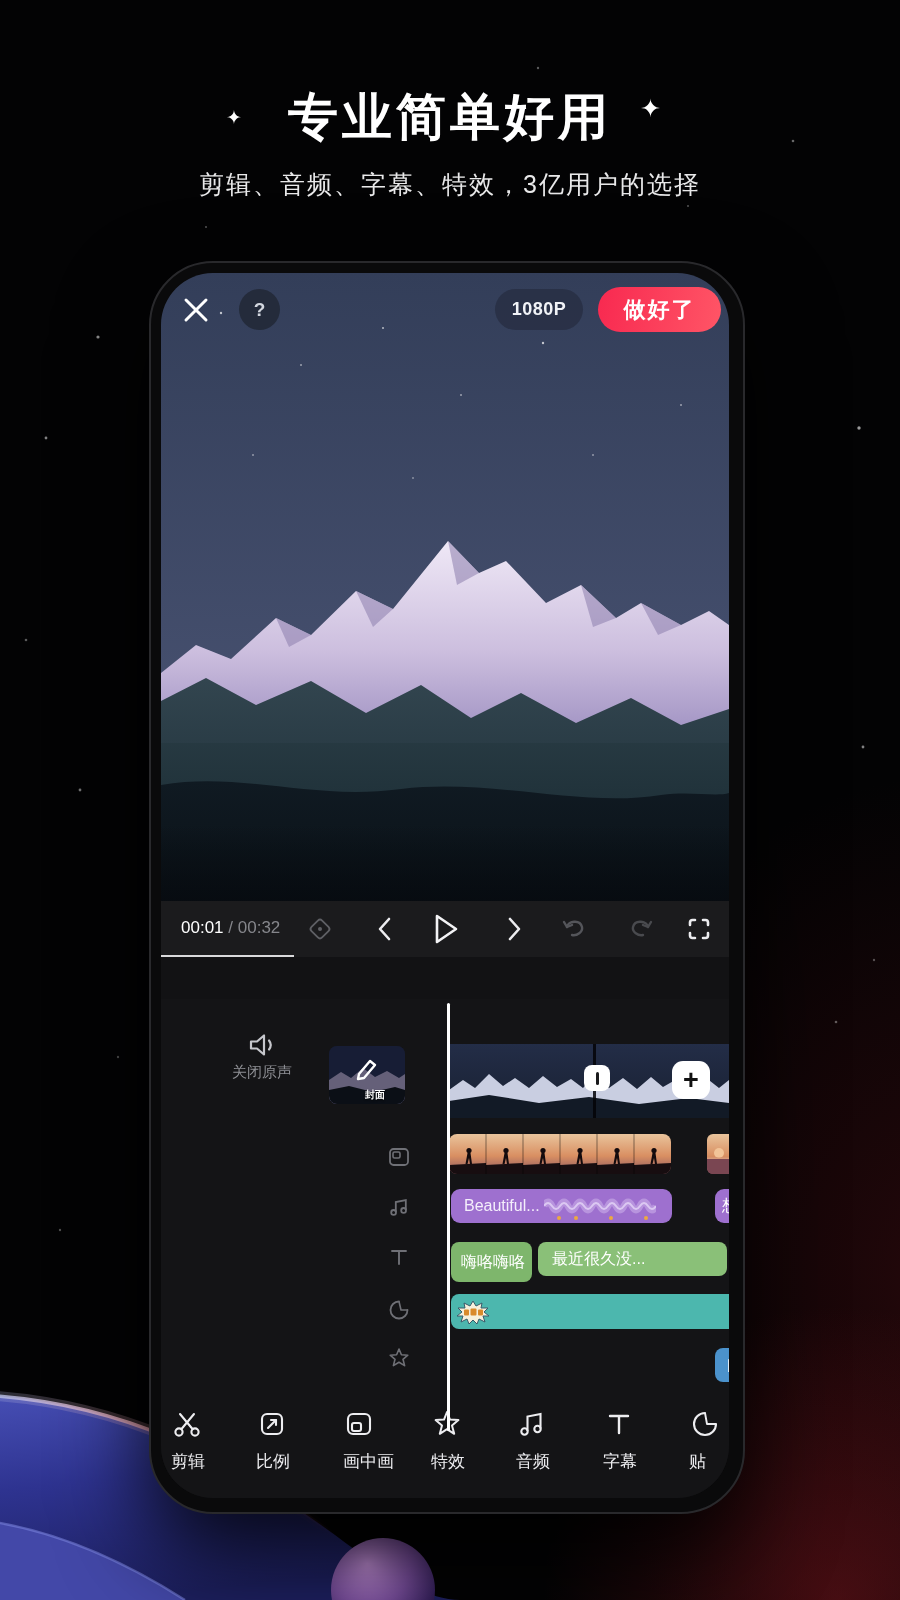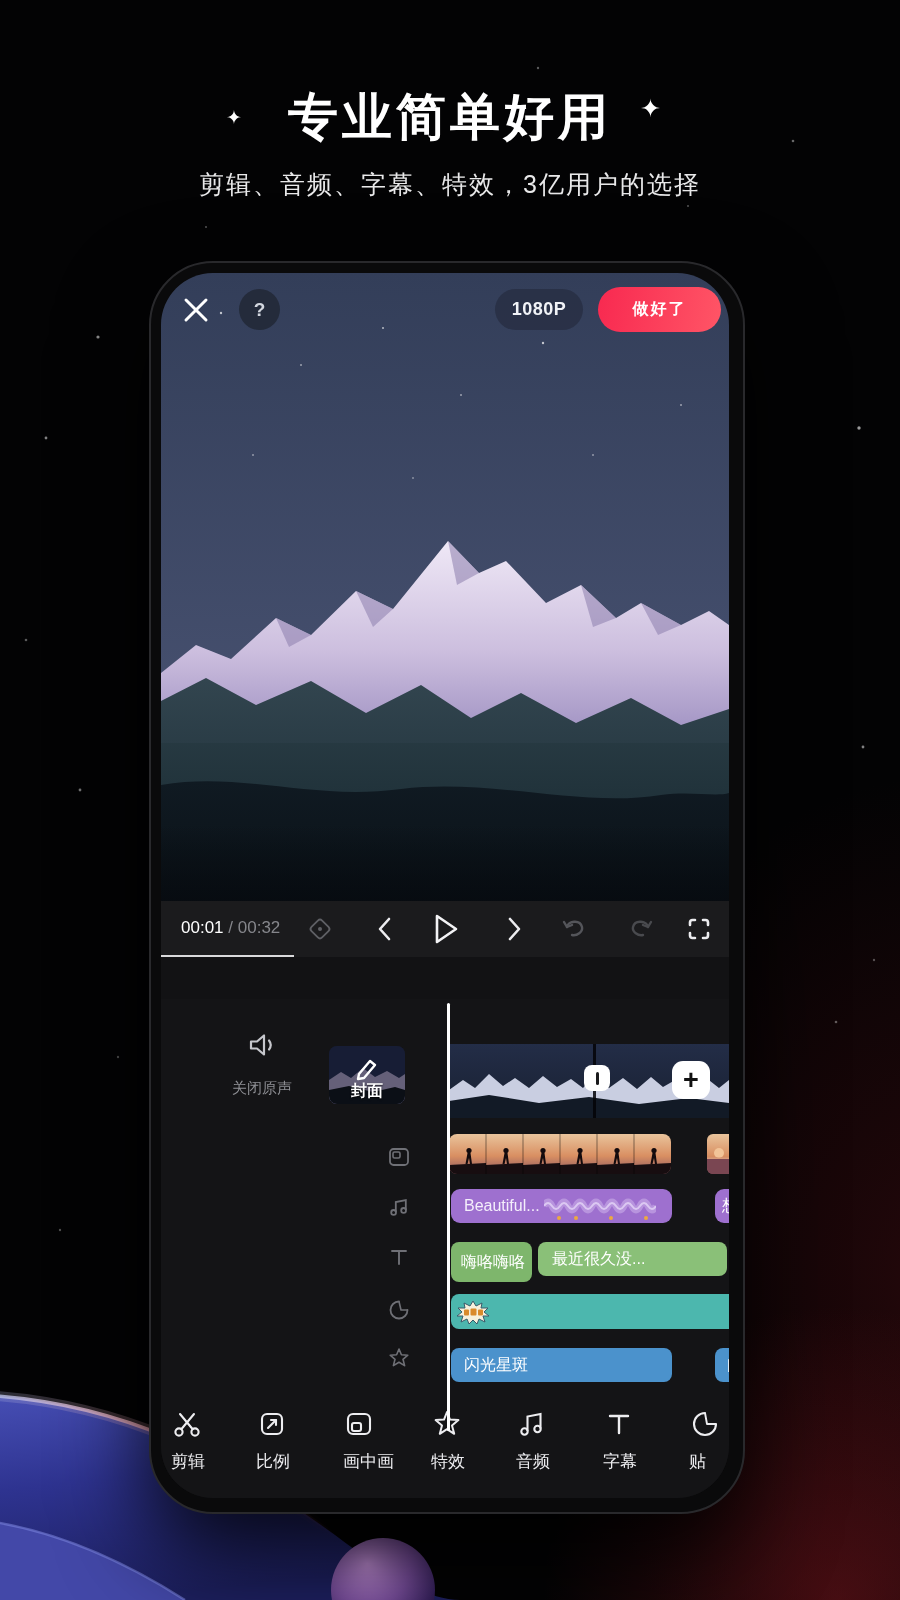--- a/index.html
+++ b/index.html
@@ -22,38 +22,38 @@
     box-shadow:0 40px 90px rgba(0,0,0,.85);z-index:3;}
   .screen{position:absolute;left:10px;top:10px;width:568px;height:1225px;
     border-radius:52px;overflow:hidden;background:#121214;}
   
   .round-btn{position:absolute;display:flex;align-items:center;justify-content:center;}
   .help-btn{left:78px;top:16px;width:41px;height:41px;border-radius:50%;
     background:#242b3b;color:#d3d7df;font-size:19px;font-weight:700;}
   .res-btn{left:334px;top:16px;width:88px;height:41px;border-radius:21px;
     background:rgba(40,47,68,.85);color:#f1f3f7;font-size:18px;font-weight:600;letter-spacing:.5px;}
   .done-btn{left:437px;top:14px;width:123px;height:45px;border-radius:23px;
-    background:linear-gradient(100deg,#f82950,#ff5566);color:#fff;font-size:16px;font-weight:700;letter-spacing:2px;}
+    background:linear-gradient(100deg,#f82950,#ff5566);color:#fff;font-size:22px;font-weight:700;letter-spacing:2px;}
   
   .pbar{position:absolute;left:0;top:628px;width:568px;height:56px;background:#1b1b1d;}
   .ptime{position:absolute;left:20px;top:17px;font-size:17px;color:#fff;}
   .ptime .dim{color:#85868b;text-align:center;}
   .pic{position:absolute;top:0;width:40px;height:56px;display:flex;align-items:center;justify-content:center;}
   .progress{position:absolute;left:0;top:682px;width:133px;height:2px;background:#d9d9db;}
   
   .ruler{position:absolute;left:0;top:686px;width:568px;height:40px;background:#121214;}
   .rtick{position:absolute;top:10px;width:70px;text-align:center;font-size:15px;color:#6f6f74;}
   .rdot{position:absolute;top:19px;width:3px;height:3px;border-radius:50%;background:#58585c;}
   
   .tl{position:absolute;left:0;top:726px;width:568px;height:499px;background:#141416;}
   .playhead{position:absolute;left:286px;top:4px;width:3px;height:428px;background:#fff;border-radius:2px;z-index:6;}
   .mute{position:absolute;left:42px;top:32px;width:118px;text-align:center;}
-  .mute-label{margin-top:16px;font-size:15px;color:#8f9095;}
+  .mute-label{margin-top:0;font-size:15px;color:#8f9095;}
   .cover{position:absolute;left:168px;top:47px;width:76px;height:58px;border-radius:8px;overflow:hidden;}
-  .cover-label{position:absolute;left:0;bottom:2px;width:76px;text-align:center;color:#fff;font-size:16px;font-weight:600;text-shadow:0 1px 2px rgba(0,0,0,.8);}
+  .cover-label{position:absolute;left:8px;bottom:2px;width:76px;text-align:center;color:#fff;font-size:10px;font-weight:600;text-shadow:0 1px 2px rgba(0,0,0,.8);}
   .rail-ic{position:absolute;left:226px;width:24px;height:24px;}
   .seg{position:absolute;display:flex;align-items:center;overflow:hidden;color:#fff;text-align:center;}
   .seg-label{font-size:16px;white-space:nowrap;}
   .wbtn{position:absolute;background:#fff;display:flex;align-items:center;justify-content:center;z-index:5;}
   .tr-btn{left:423px;top:66px;width:26px;height:26px;border-radius:8px;}
   .tr-bar{width:3px;height:13px;background:#1a1a1c;border-radius:2px;}
   .add-btn{left:511px;top:62px;width:38px;height:38px;border-radius:11px;color:#111;font-size:27px;font-weight:700;line-height:1;}
   .beatdot{position:absolute;bottom:3px;width:4px;height:4px;border-radius:50%;background:#eda93f;}
   
   .tb-item{position:absolute;top:1135px;width:66px;height:78px;}
@@ -386,23 +386,20 @@
 
       <div class="seg" style="left:290px;top:295px;width:278px;height:35px;border-radius:8px 0 0 8px;background:#4cb7ae">
         <svg style="margin-left:5px" width="34" height="26" viewBox="0 0 34 26">
           <path d="M17,2 L20,7 L26,4 L25,9 L32,9 L28,13 L33,17 L27,17 L29,23 L23,20 L21,25 L17,21 L13,25 L11,20 L5,23 L7,17 L1,17 L6,13 L2,9 L9,9 L8,4 L14,7 Z" fill="#f6f0dc" stroke="#3a5a6a" stroke-width="1"></path>
           <rect x="8" y="10.5" width="5" height="6" rx="1" fill="#d98a2b"></rect>
           <rect x="14.5" y="9.5" width="6" height="7" rx="1" fill="#d98a2b"></rect>
           <rect x="22" y="10.5" width="5" height="6" rx="1" fill="#d98a2b"></rect>
         </svg>
       </div>
 
-      <div class="seg" style="left:290px;top:349px;width:221px;height:34px;border-radius:8px;background:#4b92cc">
-        <span class="seg-label" style="margin-left:13px">闪光星斑</span>
-      </div>
       <div class="seg" style="left:554px;top:349px;width:20px;height:34px;border-radius:8px 0 0 8px;background:#4b92cc">
         <span class="seg-label" style="margin-left:12px">闪</span>
       </div>
     </div>
 
     <div class="tb-item" style="left:10px">
       <svg class="tb-ic" viewBox="0 0 32 32">
           <g fill="none" stroke="#ededf0" stroke-width="2.1" stroke-linecap="round">
             <circle cx="8" cy="24" r="3.6"></circle>
             <circle cx="24" cy="24" r="3.6"></circle>

